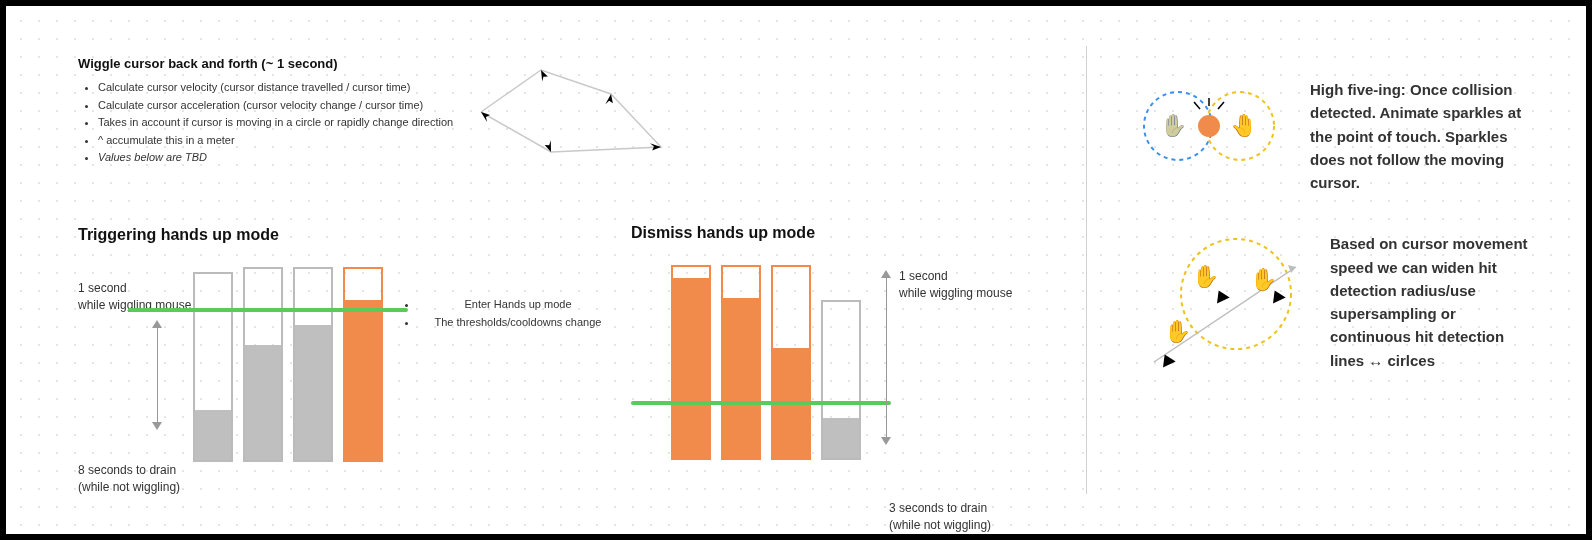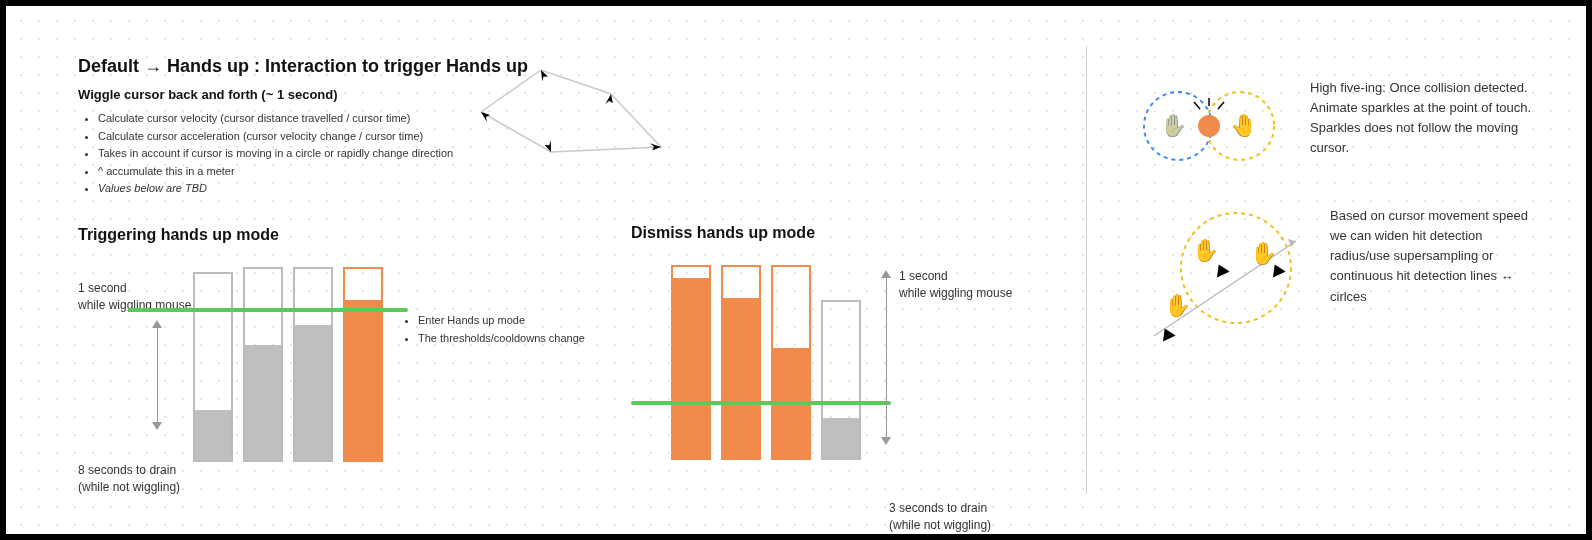--- a/index.html
+++ b/index.html
@@ -75,21 +75,21 @@
   .varrow .head-down { bottom: 0; border-top: 8px solid #999; }
 
   .label { position: absolute; font-size: 12px; color: #333; line-height: 1.4; }
 
   
   #sec-cursorpath svg { overflow: visible; }
 
   
   .row { display: flex; gap: 24px; align-items: flex-start; margin-top: 22px; }
   .fig { flex: 0 0 auto; }
-  .desc { flex: 1 1 auto; font-size: 13px; color: #333; line-height: 1.55; }
+  .desc { flex: 1 1 auto; font-size: 15px; color: #333; line-height: 1.55; font-weight: bold; }
 
   .hand {
     font-size: 22px;
     line-height: 1;
     position: absolute;
     transform: translate(-50%, -50%);
   }
 
   .cursor-tri {
     position: absolute;
@@ -99,21 +99,20 @@
     border-bottom: 11px solid #000;
     transform-origin: center;
   }
 </style>
 </head>
 <body>
 <div class="canvas"></div>
 <div class="divider"></div>
 
 <div id="sec-top" class="sec">
-  <h2>Default → Hands up : Interaction to trigger Hands up</h2>
   <div class="strong">Wiggle cursor back and forth (~ 1 second)</div>
   <ul class="bullets">
     <li>Calculate cursor velocity (cursor distance travelled / cursor time)</li>
     <li>Calculate cursor acceleration (cursor velocity change / cursor time)</li>
     <li>Takes in account if cursor is moving in a circle or rapidly change direction</li>
     <li>^ accumulate this in a meter</li>
     <li class="italic">Values below are TBD</li>
   </ul>
 </div>
 
@@ -161,21 +160,21 @@
           <div class="bar-fill" style="height:135px;"></div>
         </div>
       <div class="bar-outer orange" style="height:195px;">
           <div class="bar-fill orange" style="height:160px;"></div>
         </div>
     </div>
 
     <div class="threshold-line" style="left:50px; width:280px; bottom:180px;"></div>
 
     <div class="label" style="left:320px; top:40px; width:220px;">
-      <ul class="bullets" style="margin-top:20px;">
+      <ul class="bullets" style="margin-top:4px;text-align:center;">
         <li>Enter Hands up mode</li>
         <li>The thresholds/cooldowns change</li>
       </ul>
     </div>
   </div>
 </div>
 
 <div id="sec-dismiss" class="sec">
   <h3>Dismiss hands up mode</h3>
   <div class="chart-wrap" style="width:430px;">

